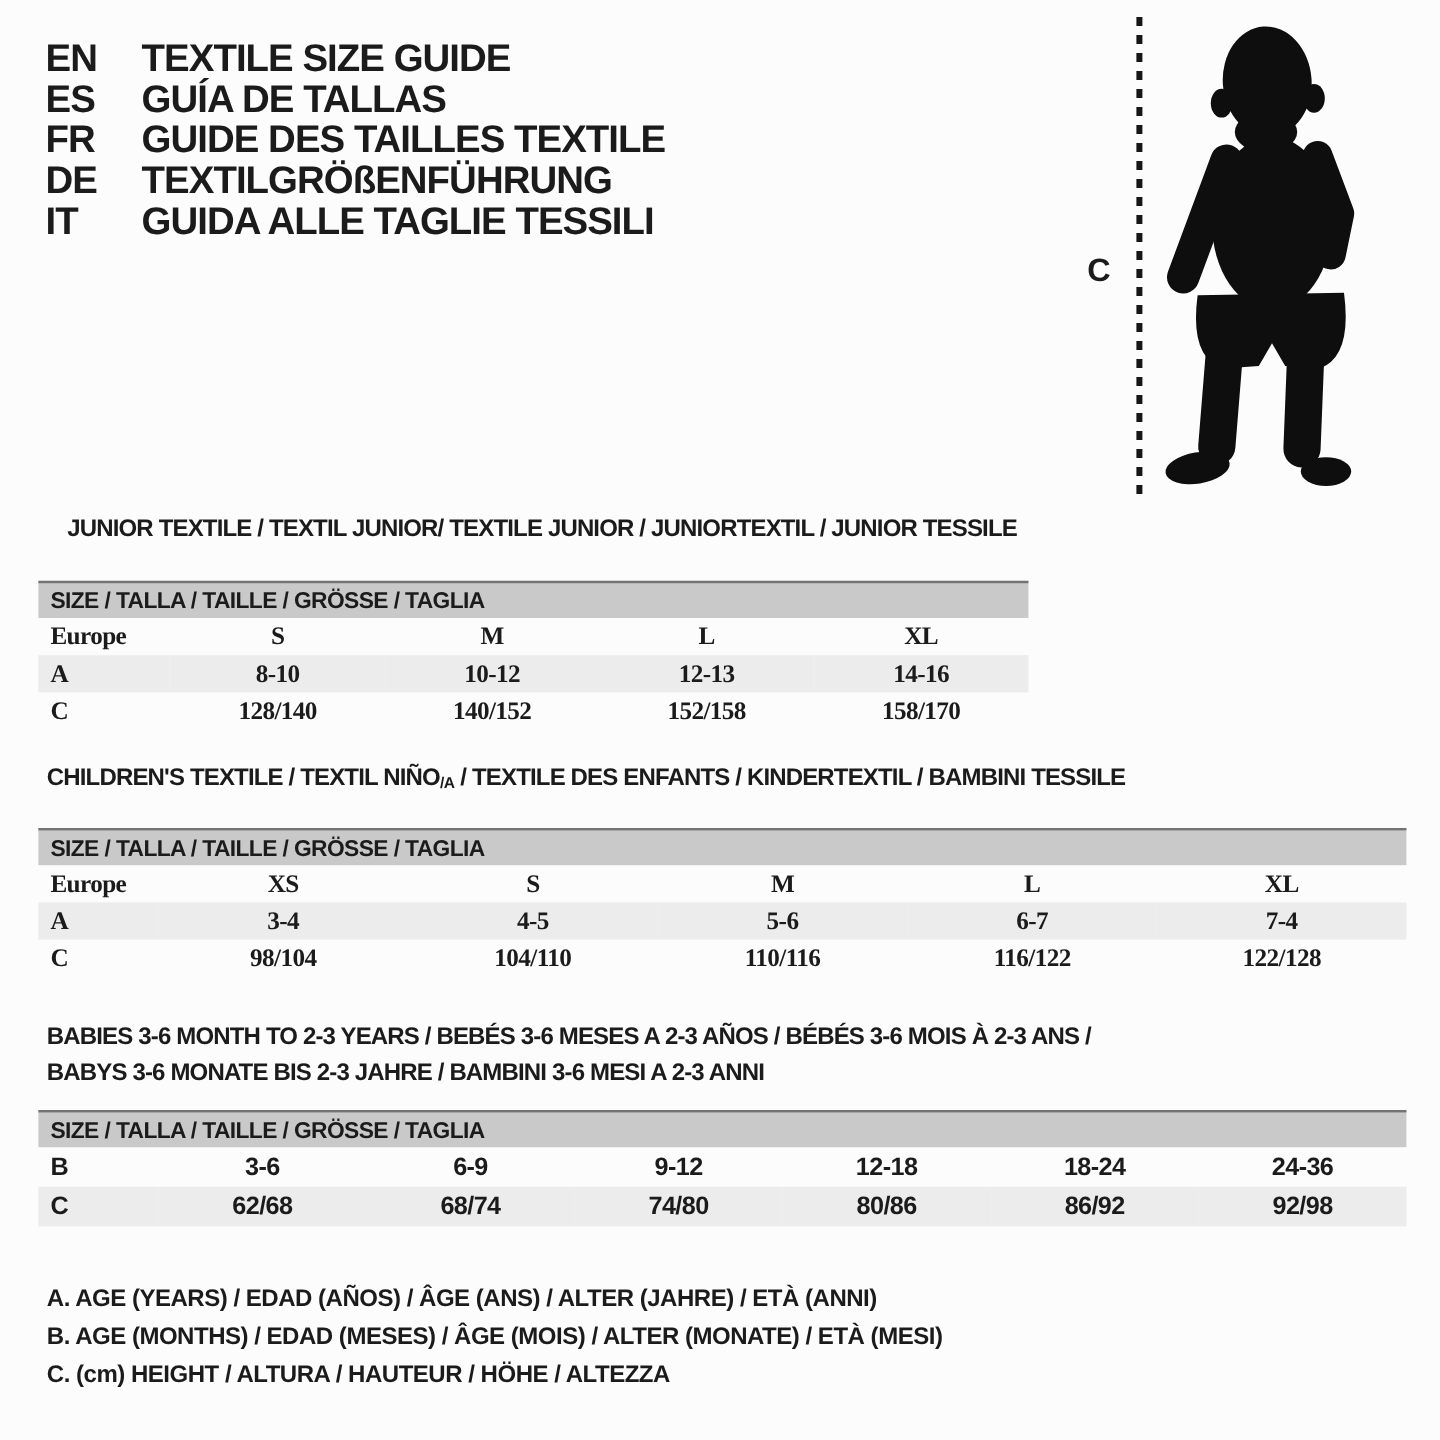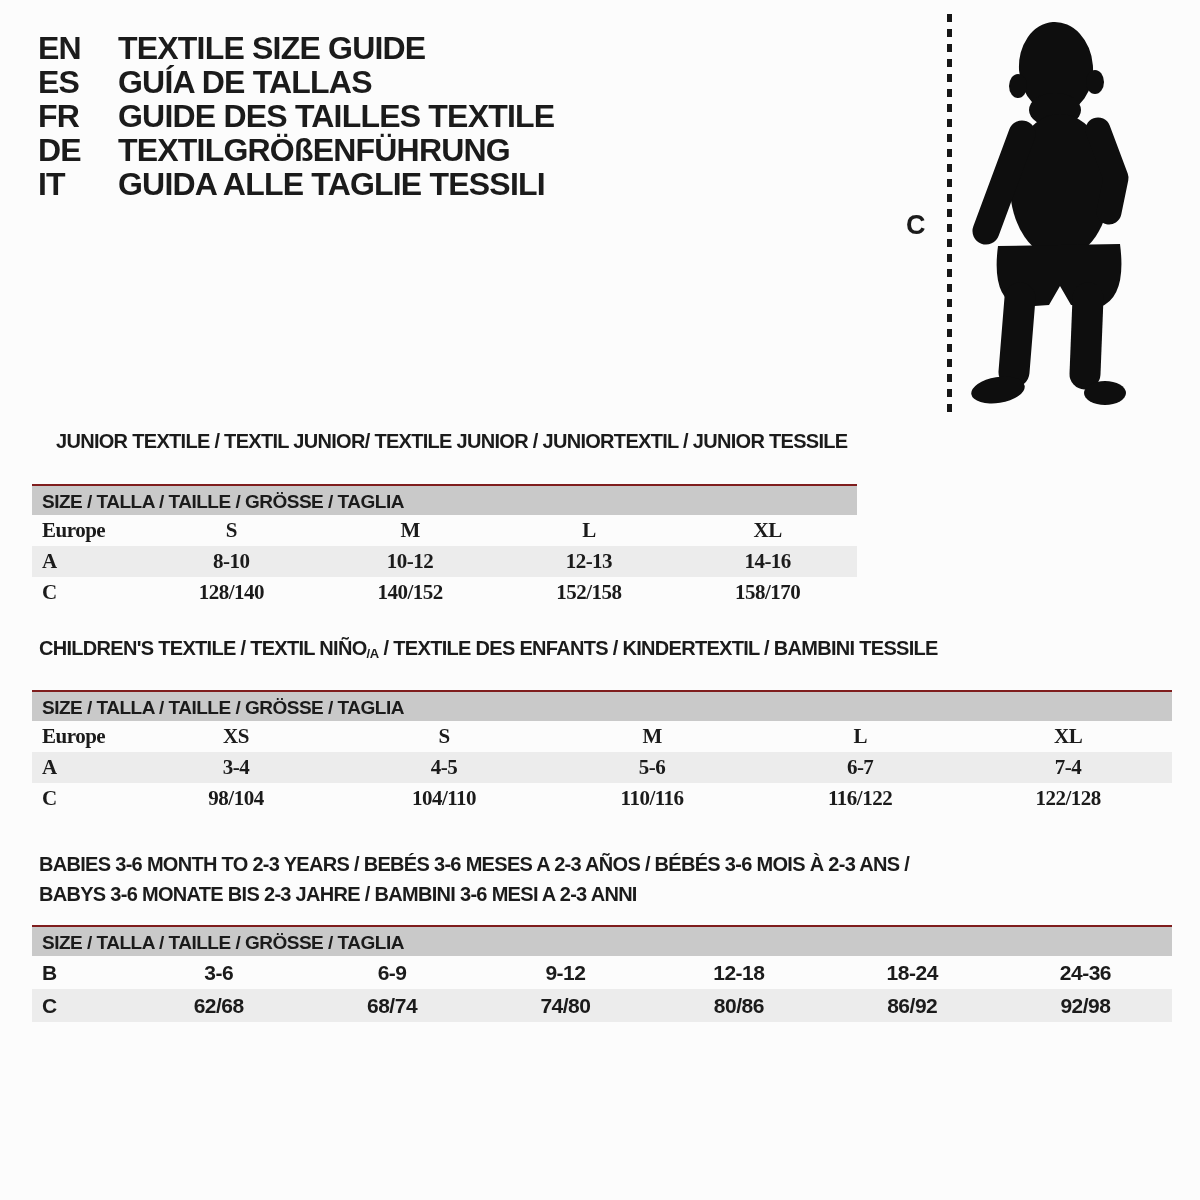--- a/index.html
+++ b/index.html
@@ -37,21 +37,21 @@
     position: absolute; left: 39px;
     font-size: 20px; letter-spacing: -0.7px; white-space: nowrap; line-height: 23px;
   }
   .section-title .sub { font-size: 13px; vertical-align: -3px; letter-spacing: -0.4px; }
 
   
   .size-table { position: absolute; left: 32px; }
   .size-bar {
     background: #c9c9c9; height: 31px; line-height: 31px;
     font-size: 19px; letter-spacing: -0.5px; padding-left: 10px;
-    border-top: 2px solid #7f1d1d; white-space: nowrap;
+    border-top: 2px solid #737373; white-space: nowrap;
   }
   table { width: 100%; table-layout: fixed; border-collapse: collapse; }
   td {
     font-size: 21px; letter-spacing: -0.5px; text-align: center;
     font-weight: 700; overflow: visible; white-space: nowrap;
   }
   .t-junior td, .t-children td { height: 31px; font-family: Liberation Serif, serif; }
   .t-babies td { height: 33px; }
   td.lbl { text-align: left; padding-left: 10px; }
   tr.stripe { background: #ececec; }
@@ -222,14 +222,19 @@
           <td>68/74</td>
           <td>74/80</td>
           <td>80/86</td>
           <td>86/92</td>
           <td>92/98</td>
         </tr>
       </tbody>
     </table>
   </div>
 
+  <div class="legend">
+    <div class="legend-line">A. AGE (YEARS) / EDAD (AÑOS) / ÂGE (ANS) / ALTER (JAHRE) / ETÀ (ANNI)</div>
+    <div class="legend-line">B. AGE (MONTHS) / EDAD (MESES) / ÂGE (MOIS) / ALTER (MONATE) / ETÀ (MESI)</div>
+    <div class="legend-line">C. (cm) HEIGHT / ALTURA / HAUTEUR / HÖHE / ALTEZZA</div>
+  </div>
 
 </div>
 
 </body></html>

